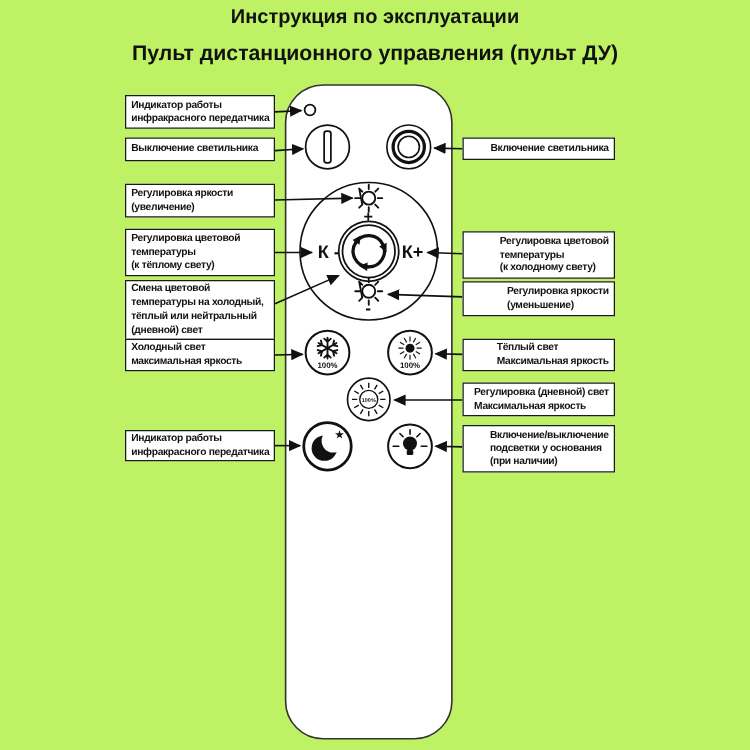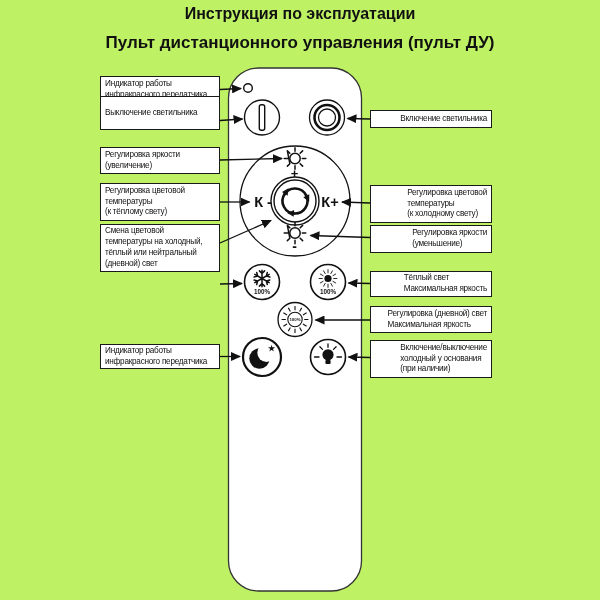--- a/index.html
+++ b/index.html
@@ -4,21 +4,21 @@
 <style>
   html,body{margin:0;padding:0;background:#fff;}
   #page{position:relative;width:600px;height:600px;background:#bef264;
         font-family:"Liberation Sans",sans-serif;color:#111;overflow:hidden;}
   .title{position:absolute;top:5px;left:0;width:600px;text-align:center;
          font-size:16px;font-weight:bold;}
   .subtitle{position:absolute;top:33px;left:0;width:600px;text-align:center;
          font-size:17px;font-weight:bold;}
   .callout{position:absolute;box-sizing:border-box;border:1.5px solid #1a1a1a;
          background:#fff;display:flex;align-items:center;
-         font-size:8.2px;font-weight:normal;line-height:10.8px;
+         font-size:8.2px;font-weight:bold;line-height:10.8px;
          letter-spacing:-0.25px;padding:1px 4px;white-space:pre;}
   .callout.left{left:100px;width:120px;justify-content:flex-start;text-align:left;}
   .callout.right{left:370px;width:122px;justify-content:flex-end;text-align:left;}
   svg{position:absolute;top:0;left:0;}
   svg text{font-family:"Liberation Sans",sans-serif;font-weight:bold;fill:#111;}
 </style>
 </head>
 <body>
 
 <div id="page">
@@ -141,40 +141,42 @@
       <line x1="370" y1="203" x2="342" y2="202" marker-end="url(#ah)"></line>
       <line x1="370" y1="237.5" x2="310.5" y2="235.5" marker-end="url(#ah)"></line>
       <line x1="370" y1="283.5" x2="348.5" y2="283" marker-end="url(#ah)"></line>
       <line x1="370" y1="320" x2="315.5" y2="320" marker-end="url(#ah)"></line>
       <line x1="370" y1="357.5" x2="348.5" y2="357" marker-end="url(#ah)"></line>
     </g>
   </svg>
 
   <div class="callout left" style="top:76px;height:27px;">Индикатор работы
 инфракрасного передатчика</div>
-  <div class="callout left" style="top:96px;height:34px;">Выключение светильника</div>
+  <div class="callout left" style="top:110px;height:19px;">Выключение светильника</div>
   <div class="callout left" style="top:147px;height:27px;">Регулировка яркости
 (увеличение)</div>
   <div class="callout left" style="top:183px;height:38px;">Регулировка цветовой
 температуры
 (к тёплому свету)</div>
   <div class="callout left" style="top:224px;height:48px;">Смена цветовой
 температуры на холодный,
 тёплый или нейтральный
 (дневной) свет</div>
+  <div class="callout left" style="top:271px;height:26px;">Холодный свет
+максимальная яркость</div>
   <div class="callout left" style="top:344px;height:25px;">Индикатор работы
 инфракрасного передатчика</div>
 
   <div class="callout right" style="top:110px;height:18px;">Включение светильника</div>
   <div class="callout right" style="top:185px;height:38px;">Регулировка цветовой
 температуры
 (к холодному свету)</div>
   <div class="callout right" style="top:225px;height:28px;">Регулировка яркости
 (уменьшение)</div>
   <div class="callout right" style="top:271px;height:26px;padding-left:11px;">Тёплый свет
 Максимальная яркость</div>
   <div class="callout right" style="top:306px;height:27px;">Регулировка (дневной) свет
 Максимальная яркость</div>
   <div class="callout right" style="top:340px;height:38px;">Включение/выключение
-холодный у основания
+подсветки у основания
 (при наличии)</div>
 
 </div>
 
 </body></html>

